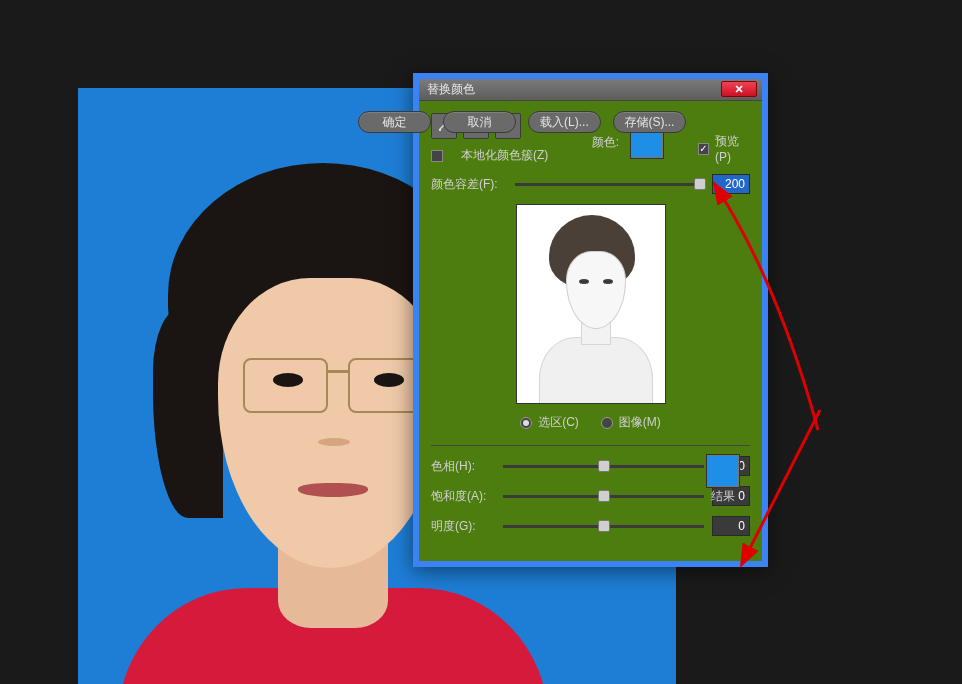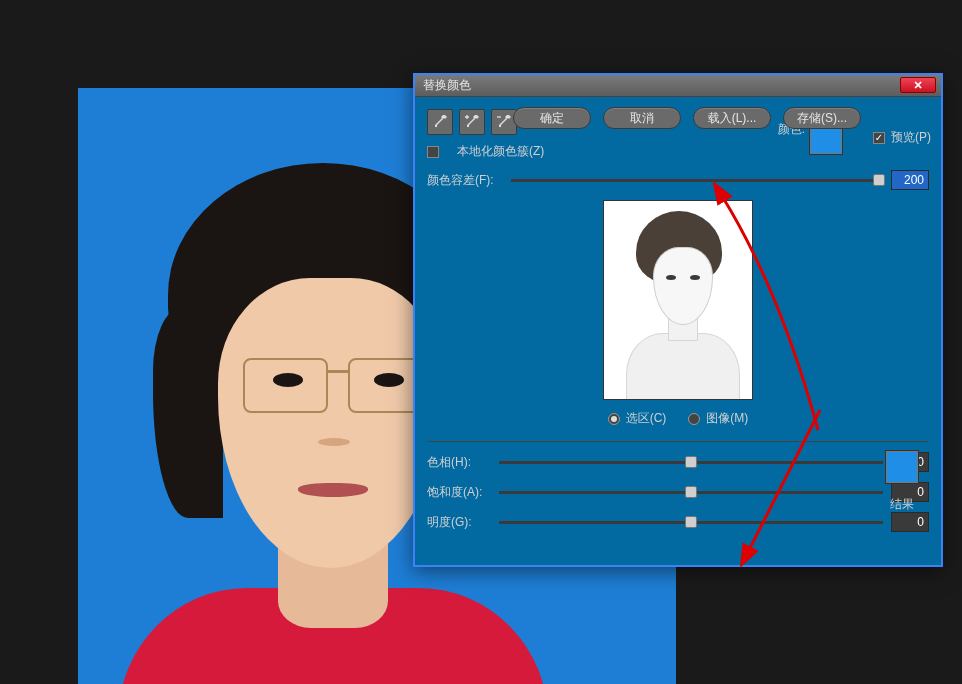--- a/index.html
+++ b/index.html
@@ -17,60 +17,60 @@
     .neck { position: absolute; left: 200px; top: 450px; width: 110px; height: 90px; background: #e6b998; border-radius: 0 0 30% 30%; }
     .coat { position: absolute; left: 40px; top: 500px; width: 430px; height: 220px; background: #d61a3c; border-radius: 30% 30% 0 0 / 60% 60% 0 0; }
     .glasses-l { position: absolute; left: 165px; top: 270px; width: 85px; height: 55px; border: 2.5px solid #aa8855; border-radius: 8px; }
     .glasses-r { position: absolute; left: 270px; top: 270px; width: 85px; height: 55px; border: 2.5px solid #aa8855; border-radius: 8px; }
     .glasses-bridge { position: absolute; left: 250px; top: 282px; width: 22px; height: 2.5px; background: #aa8855; }
     .eye-l { position: absolute; left: 195px; top: 285px; width: 30px; height: 14px; background: #1a1412; border-radius: 50%; }
     .eye-r { position: absolute; left: 296px; top: 285px; width: 30px; height: 14px; background: #1a1412; border-radius: 50%; }
     .nose { position: absolute; left: 240px; top: 350px; width: 32px; height: 8px; background: #d6a580; border-radius: 50%; }
     .mouth { position: absolute; left: 220px; top: 395px; width: 70px; height: 14px; background: #b05050; border-radius: 45% 45% 55% 55%; }
 
-    .dialog { position: absolute; left: 413px; top: 73px; width: 530px; height: 494px; background: #0369a1; box-shadow: 0 4px 20px rgba(0,0,0,.5); border: 2px solid #3b82f6; }
+    .dialog { position: absolute; left: 413px; top: 73px; width: 355px; height: 494px; background: #4d7c0f; box-shadow: 0 4px 20px rgba(0,0,0,.5); border: 6px solid #3b82f6; }
 
     .titlebar { height: 22px; background: linear-gradient(#7a7a7a, #5d5d5d); display: flex; align-items: center; padding: 0 8px; border-bottom: 1px solid #444; position: relative; }
     .title-text { font-size: 12px; color: #e5e5e5; }
     .close-btn { position: absolute; right: 5px; top: 2px; width: 36px; height: 16px; background: linear-gradient(#e45, #c12); border: 1px solid #8a0000; border-radius: 2px; display: flex; align-items: center; justify-content: center; cursor: pointer; }
     .close-btn::after { content: '✕'; color: #fff; font-size: 11px; font-weight: bold; }
 
     .dialog-body { padding: 12px; color: #d0d0d0; position: relative; }
 
     .eyedroppers { display: flex; gap: 6px; margin-bottom: 8px; }
     .tool-btn { width: 26px; height: 26px; background: #6a6a6a; border: 1px solid #3a3a3a; border-radius: 2px; display: flex; align-items: center; justify-content: center; cursor: pointer; }
     .tool-btn svg { width: 16px; height: 16px; }
 
     .check-row { display: flex; align-items: center; gap: 18px; margin-bottom: 10px; }
     .checkbox { width: 12px; height: 12px; border: 1px solid #888; background: #444; cursor: pointer; display: flex; align-items: center; justify-content: center; }
     .checkbox.checked::after { content: '✓'; font-size: 10px; color: #fff; }
 
     .sel-row { display: flex; align-items: center; gap: 8px; font-size: 12px; }
     .sel-label { width: 72px; }
-    .color-pick { position: absolute; right: 98px; top: 24px; display: flex; gap: 4px; }
+    .color-pick { position: absolute; right: 98px; top: 24px; display: flex; align-items: center; gap: 11px; }
     .swatch { width: 34px; height: 34px; border: 1px solid #333; cursor: pointer; box-shadow: inset 0 0 0 1px #777; }
 
     .slider-track { flex: 1; height: 3px; background: #3a3a3a; position: relative; margin: 0 4px; cursor: pointer; }
     .slider-thumb { position: absolute; top: -5px; width: 12px; height: 12px; background: #cfcfcf; border-radius: 2px; border: 1px solid #777; }
 
     .num-input { width: 38px; height: 20px; background: #3a3a3a; border: 1px solid #2a2a2a; color: #fff; text-align: right; padding: 0 4px; font-size: 12px; }
     .num-input.sel { background: #2267c7; color: #fff; }
 
     .preview-box { width: 150px; height: 200px; background: #fff; margin: 10px auto 10px; position: relative; overflow: hidden; border: 1px solid #333; }
 
     .radio-row { display: flex; gap: 22px; justify-content: center; margin-top: 6px; margin-bottom: 14px; }
     .radio-item { display: flex; align-items: center; gap: 6px; cursor: pointer; }
     .radio { width: 12px; height: 12px; border: 1px solid #999; border-radius: 50%; background: #444; display: flex; align-items: center; justify-content: center; }
     .radio.checked::after { content: ''; width: 6px; height: 6px; background: #ddd; border-radius: 50%; }
 
     .divider { height: 1px; background: #444; margin: 4px 0 10px; }
 
     .adj-row { display: flex; align-items: center; gap: 4px; margin-bottom: 10px; font-size: 12px; }
     .adj-label { width: 64px; }
-    .result-label { margin-top: 12px; font-size: 12px; }
+    .result-label { margin-top: 0; font-size: 12px; }
 
     .btn-col { position: absolute; right: 10px; top: 10px; display: flex; flex-direction: row; gap: 12px; }
     .ps-btn { width: 78px; height: 22px; background: #6a6a6a; border: 1px solid #3a3a3a; border-radius: 12px; display: flex; align-items: center; justify-content: center; cursor: pointer; font-size: 12px; color: #e5e5e5; box-shadow: inset 0 1px 0 rgba(255,255,255,.15); }
 
     .preview-row { display: flex; align-items: center; gap: 6px; margin-top: 22px; justify-content: center; }
 
     .arrow { position: absolute; pointer-events: none; }
 
     .pv-hair { position: absolute; left: 32px; top: 10px; width: 86px; height: 74px; background: #4a4038; border-radius: 50% 50% 44% 44% / 56% 56% 40% 40%; }
     .pv-face { position: absolute; left: 49px; top: 46px; width: 60px; height: 78px; background: #f7f7f7; border-radius: 46% 46% 54% 54% / 40% 40% 66% 66%; border: 1px solid #cfcfcf; }

